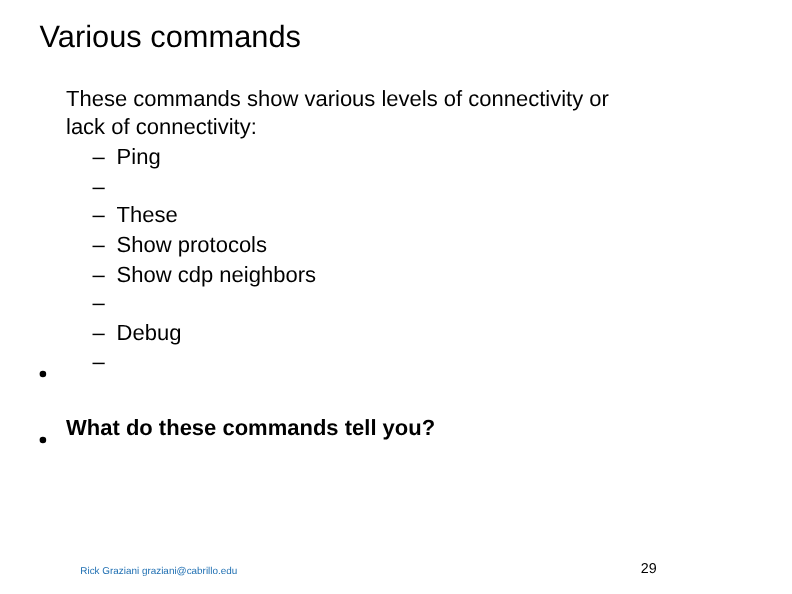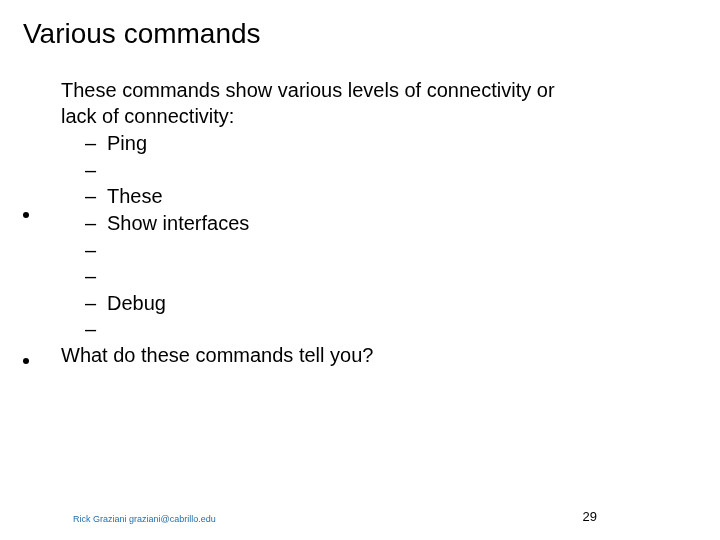--- a/index.html
+++ b/index.html
@@ -10,36 +10,35 @@
     background: #ffffff;
     font-family: Arial, Helvetica, sans-serif;
     color: #000;
     position: relative;
     overflow: hidden;
   }
   .slide {
     box-sizing: border-box;
     width: 621px;
     height: 540px;
-    padding: 18px 30px 0 23px;
+    padding: 18px 30px 0 36px;
     position: relative;
   }
   .title {
     font-size: 28px;
     font-weight: 400;
     margin: 0 0 28px 0;
   }
   .body {
     font-size: 20px;
     line-height: 1.28;
   }
   .bullet-row {
     display: flex;
-    align-items: center;
-    gap: 14px;
+    align-items: flex-end;
   }
   .dot {
     width: 6px;
     height: 6px;
     border-radius: 50%;
     background: #000;
     margin-top: 10px;
     margin-right: 18px;
     flex: 0 0 auto;
   }
@@ -54,20 +53,22 @@
     display: flex;
     align-items: flex-start;
     margin-top: 1px;
   }
   .dash {
     width: 16px;
     flex: 0 0 auto;
     margin-right: 6px;
   }
   .second-bullet {
+    margin-top: 34px;
+    font-weight: bold;
   }
   .footer-left {
     position: absolute;
     left: 30px;
     bottom: 16px;
     font-size: 9px;
     color: #1f6fb2;
     margin-left: 43px;
   }
   .footer-right {
@@ -98,24 +99,25 @@
           </div>
           <div class="sub-row">
             <span class="dash">–</span>
           </div>
           <div class="sub-row">
             <span class="dash">–</span>
             <span>These</span>
           </div>
           <div class="sub-row">
             <span class="dash">–</span>
-            <span>Show interfaces</span>
+            <span>Show protocols</span>
           </div>
           <div class="sub-row">
             <span class="dash">–</span>
+            <span>Show cdp neighbors</span>
           </div>
           <div class="sub-row">
             <span class="dash">–</span>
           </div>
           <div class="sub-row">
             <span class="dash">–</span>
             <span>Debug</span>
           </div>
           <div class="sub-row">
             <span class="dash">–</span>

